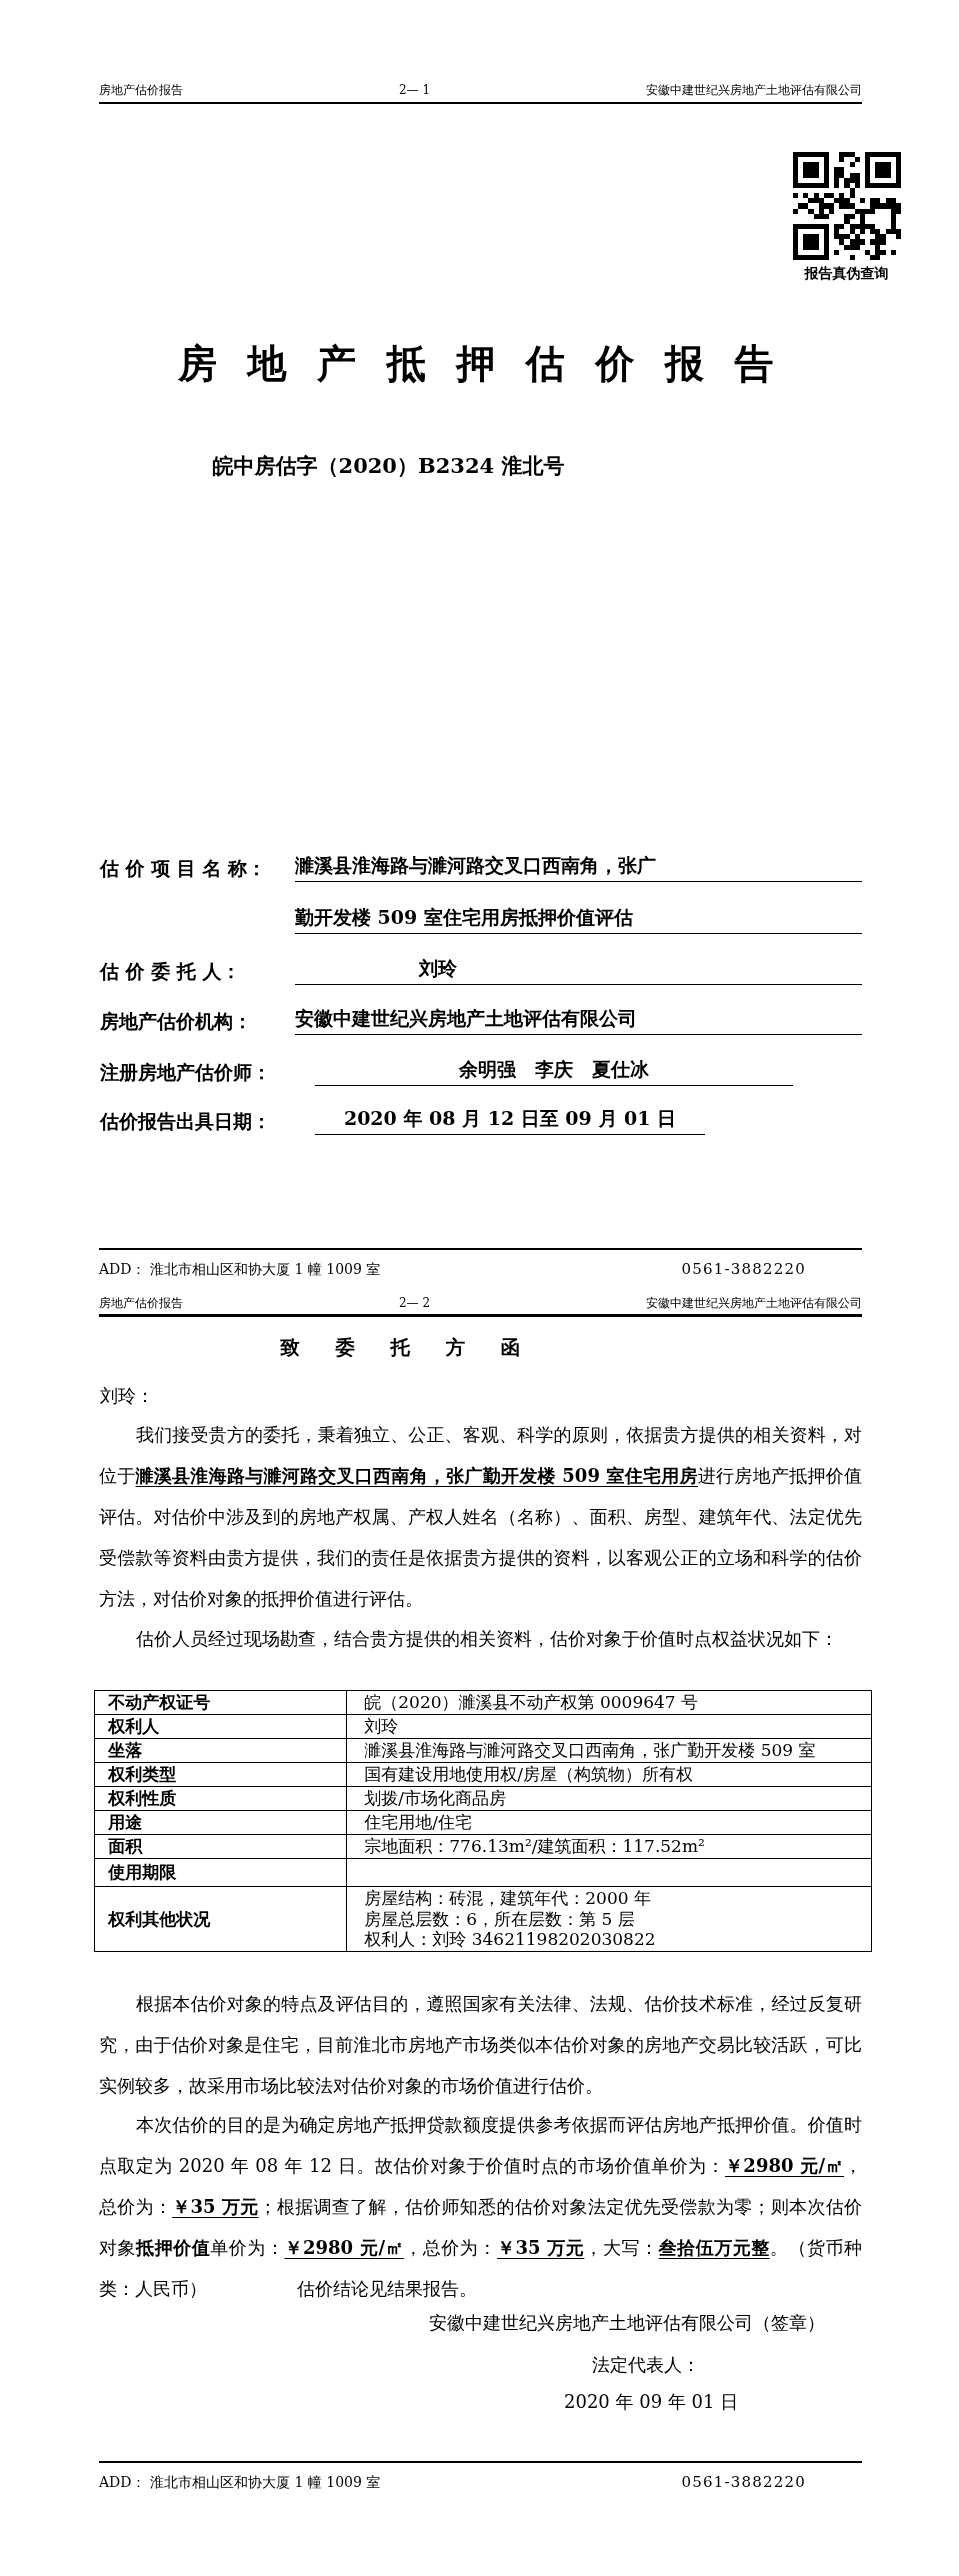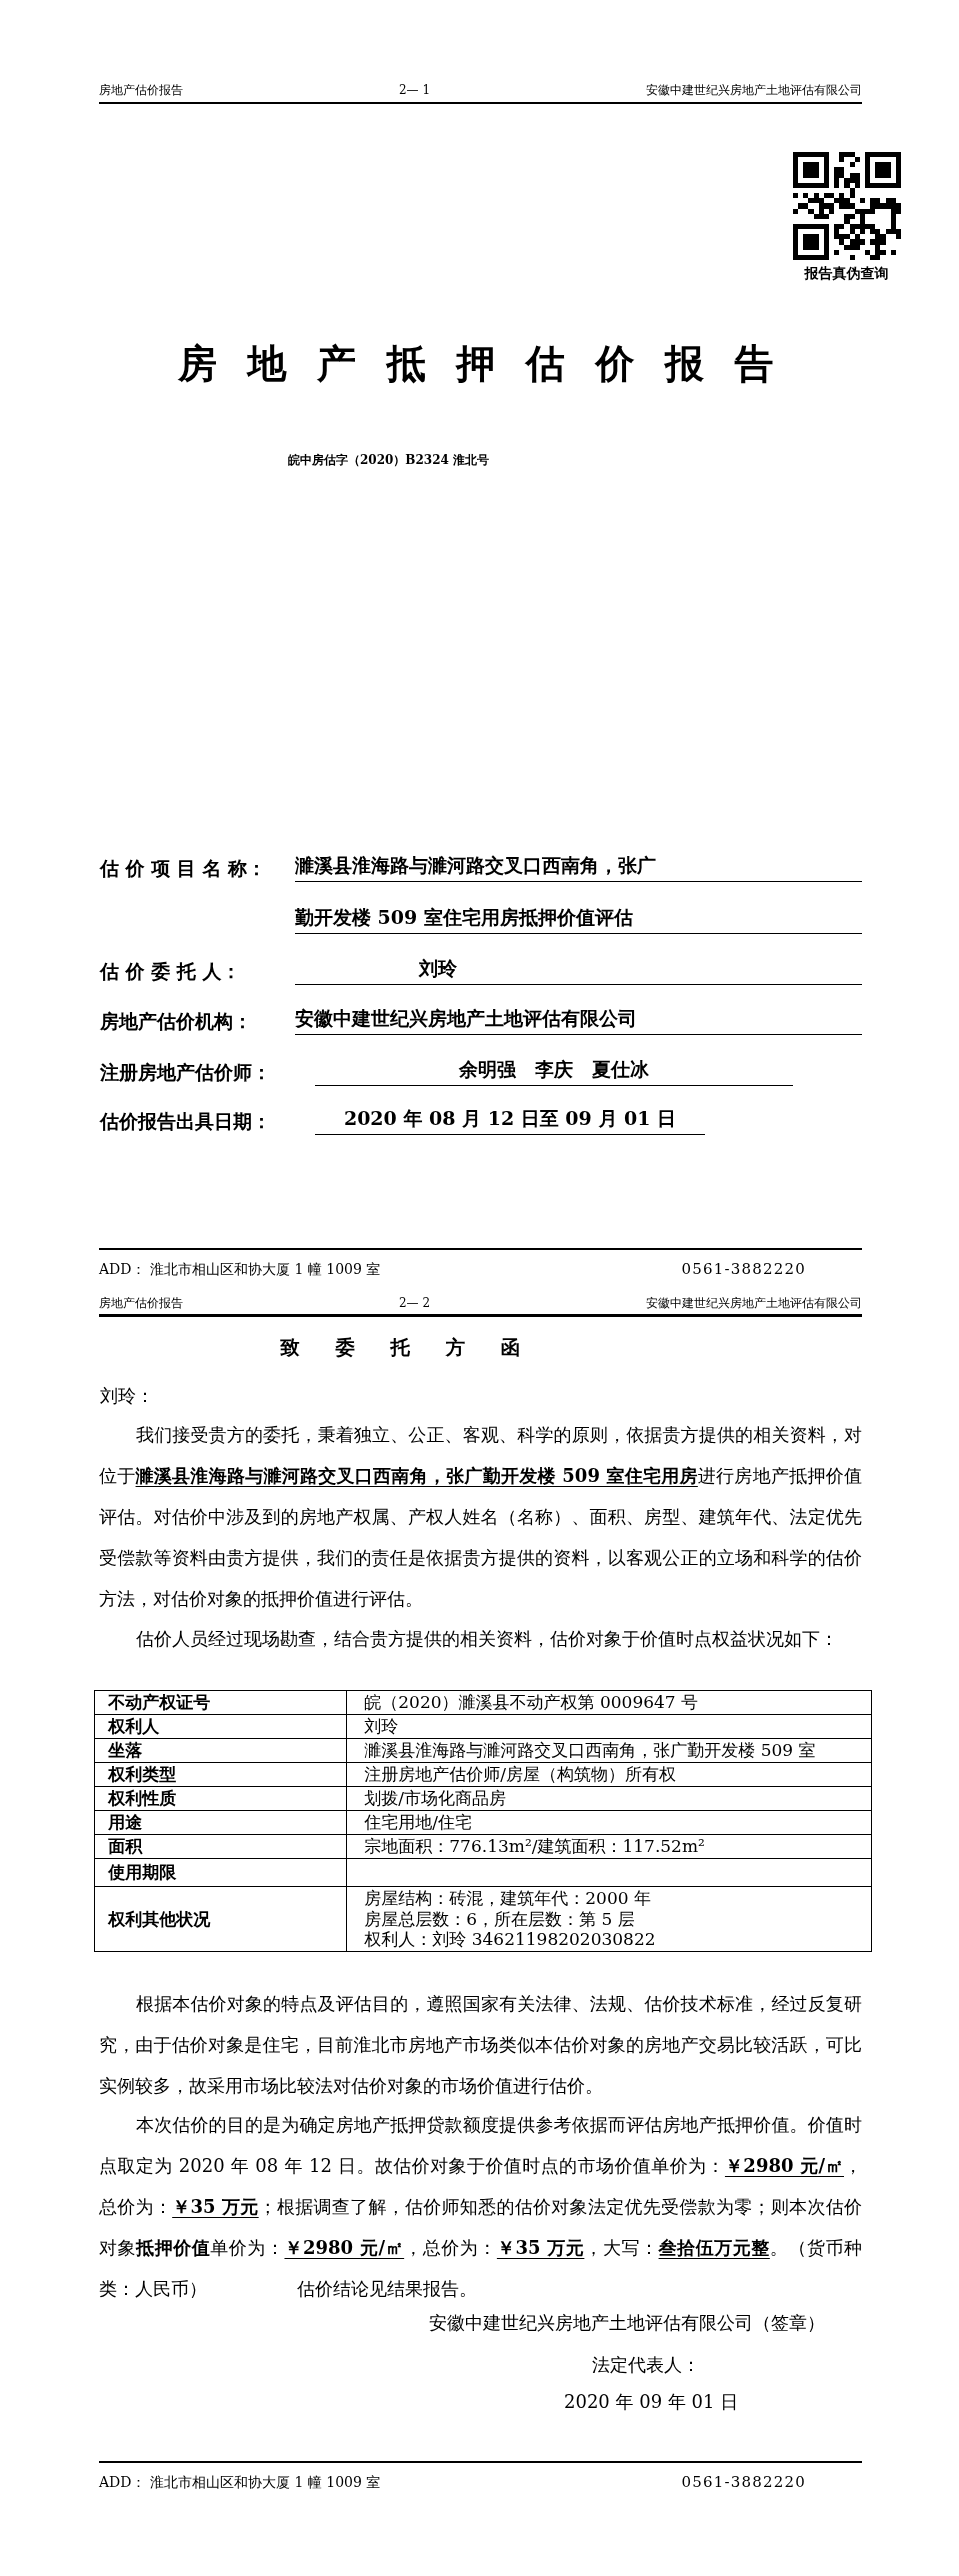--- a/index.html
+++ b/index.html
@@ -5,21 +5,21 @@
   html,body{margin:0;padding:0;background:#fff;}
   .page-container{
     position:relative;width:960px;height:2576px;background:#ffffff;
     font-family:"DejaVu Serif","Liberation Serif",serif;color:#000;overflow:hidden;
   }
   .abs{position:absolute;}
   .hdr{left:99px;width:763px;display:flex;justify-content:space-between;align-items:baseline;font-size:12px;}
   .hdr span{white-space:pre;}
   .rule{left:99px;width:763px;height:2.4px;background:#000;}
   .big-title{left:0;width:960px;text-align:center;font-size:39px;font-weight:bold;letter-spacing:8.5px;white-space:pre;}
-  .doc-no{left:0;width:777px;text-align:center;font-size:12px;font-weight:bold;}
+  .doc-no{left:0;width:777px;text-align:center;font-size:21px;font-weight:bold;}
   .qr-caption{text-align:center;font-size:14px;font-weight:bold;white-space:pre;}
   .frow{left:100px;width:762px;display:flex;align-items:flex-end;font-size:19px;font-weight:bold;height:31px;}
   .flabel{flex:0 0 195px;white-space:pre;}
   .flabel.wide{flex:0 0 215px;}
   .fvalue{flex:1 1 auto;border-bottom:1.8px solid #000;padding-bottom:2px;white-space:pre;}
   .fvalue.center{text-align:center;}
   .fvalue.fixed790{flex:0 0 478px;}
   .fvalue.fixed645{flex:0 0 390px;}
   .fvalue.pad205{padding-left:124px;}
   .fspacer{flex:1 1 auto;}
@@ -243,21 +243,21 @@
         <tr>
           <td class="t-label">权利人</td>
           <td class="t-value"><div>刘玲</div></td>
         </tr>
         <tr>
           <td class="t-label">坐落</td>
           <td class="t-value"><div>濉溪县淮海路与濉河路交叉口西南角，张广勤开发楼 509 室</div></td>
         </tr>
         <tr>
           <td class="t-label">权利类型</td>
-          <td class="t-value"><div>注册房地产估价师/房屋（构筑物）所有权</div></td>
+          <td class="t-value"><div>国有建设用地使用权/房屋（构筑物）所有权</div></td>
         </tr>
         <tr>
           <td class="t-label">权利性质</td>
           <td class="t-value"><div>划拨/市场化商品房</div></td>
         </tr>
         <tr>
           <td class="t-label">用途</td>
           <td class="t-value"><div>住宅用地/住宅</div></td>
         </tr>
         <tr>

